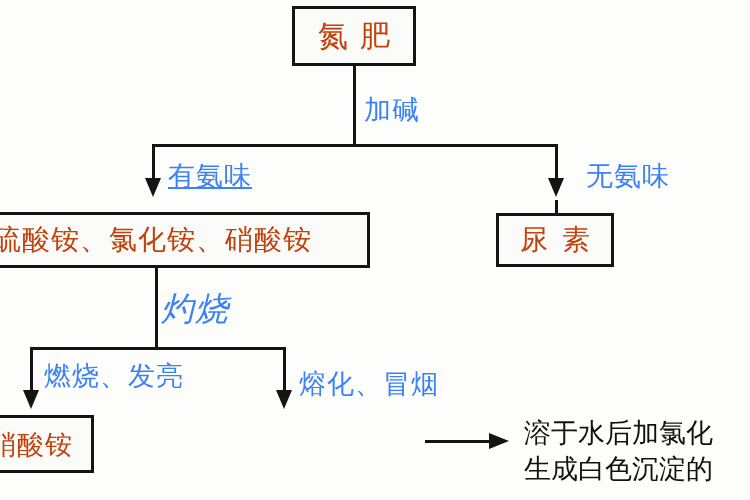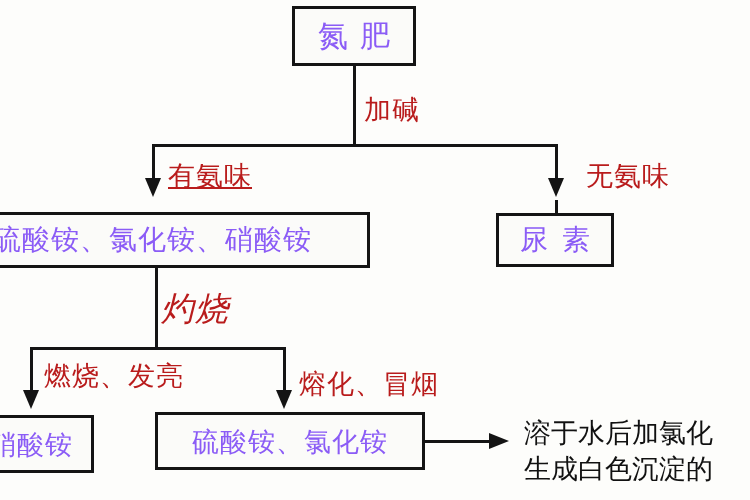--- a/index.html
+++ b/index.html
@@ -23,21 +23,21 @@
 
   
   .box {
     position: absolute;
     box-sizing: border-box;
     border: 3px solid #141414;
     background: #fbfbf9;
     display: flex;
     align-items: center;
     justify-content: center;
-    color: #8b5cf6;
+    color: #c2410c;
     white-space: nowrap;
     letter-spacing: 1px;
   }
   .box-text {
     display: block;
     line-height: 1;
   }
 
   #box-fertilizer {
     left: 292px; top: 6px; width: 124px; height: 60px;
@@ -95,21 +95,21 @@
     position: absolute;
     width: 0; height: 0;
     border-top: 8px solid transparent;
     border-bottom: 8px solid transparent;
     border-left: 20px solid #141414;
   }
 
   
   .edge-label {
     position: absolute;
-    color: #b91c1c;
+    color: #3b82f6;
     white-space: nowrap;
     line-height: 1;
     letter-spacing: 1px;
   }
   #label-add-alkali { left: 364px; top: 96px; font-size: 27px; }
   #label-has-ammonia { left: 168px; top: 162px; font-size: 27px; text-decoration: underline; }
   #label-no-ammonia { left: 574px; top: 162px; font-size: 27px; margin-left: 12px; }
   #label-ignite { left: 161px; top: 292px; font-size: 33px; font-style: italic; }
   #label-burn-bright { left: 44px; top: 362px; font-size: 27px; }
   #label-melt-smoke { left: 299px; top: 362px; font-size: 27px; margin-top: 8px; }
@@ -168,23 +168,20 @@
   <div class="edge-label" id="label-burn-bright">燃烧、发亮</div>
 
   <div class="vline" style="left:283px; top:347px; height:48px;"></div>
   <div class="arrow-down" style="left:276px; top:390px;"></div>
   <div class="edge-label" id="label-melt-smoke">熔化、冒烟</div>
 
   <div class="box" id="box-ammonium-nitrate">
     <span class="box-text">硝酸铵</span>
   </div>
 
-  <div class="box" id="box-sulfate-chloride">
-    <span class="box-text">硫酸铵、氯化铵</span>
-  </div>
 
   <div class="hline" style="left:425px; top:440px; width:68px;"></div>
   <div class="arrow-right" style="left:489px; top:433px;"></div>
 
   <div id="result-text">
     <div>溶于水后加氯化</div>
     <div>生成白色沉淀的</div>
   </div>
 
 </div>

